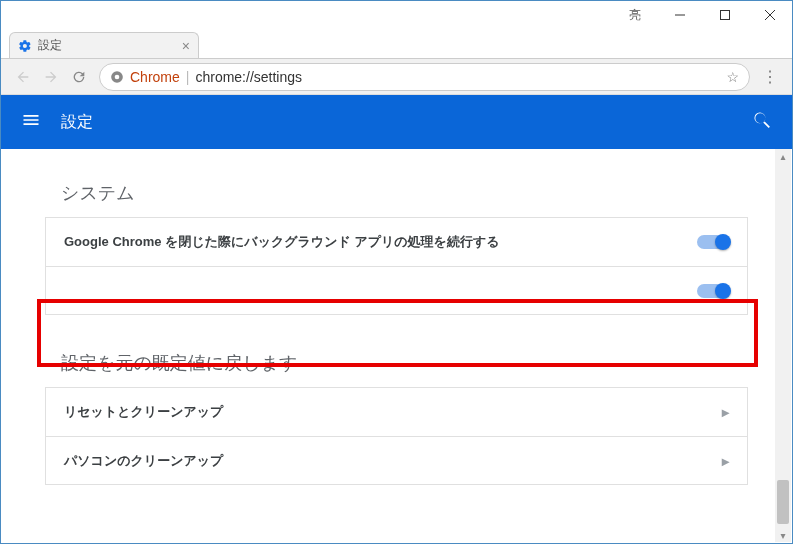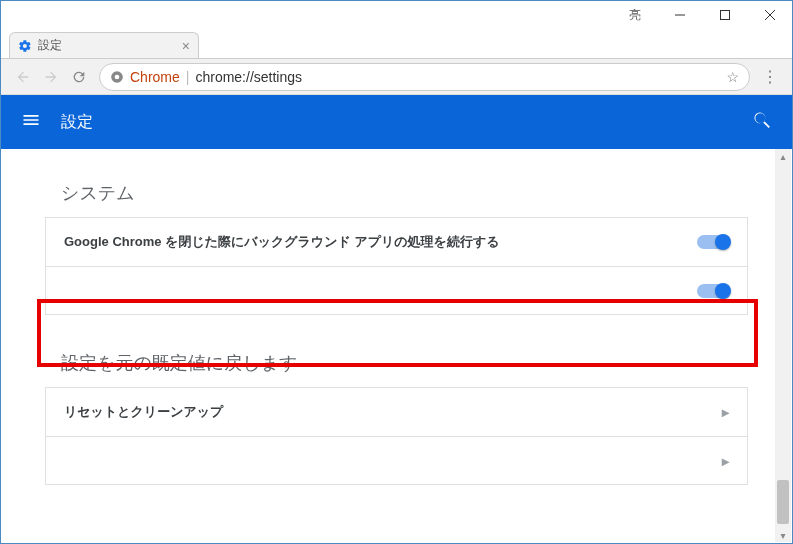--- a/index.html
+++ b/index.html
@@ -154,20 +154,21 @@
 
   <div class="section-title">設定を元の既定値に戻します</div>
 
   <div class="card">
     <div class="row clickable">
       <span>リセットとクリーンアップ</span>
       <span class="spacer"></span>
       <span class="chev">▸</span>
     </div>
     <div class="row clickable">
+      <span>パソコンのクリーンアップ</span>
       <span class="spacer"></span>
       <span class="chev">▸</span>
     </div>
   </div>
 
 </div>
 
 <div class="highlight" id="hl" style="left: 36px; top: 298px; width: 721px; height: 68px;"></div>
 
 <div class="scrollbar-stub top">▴</div>

